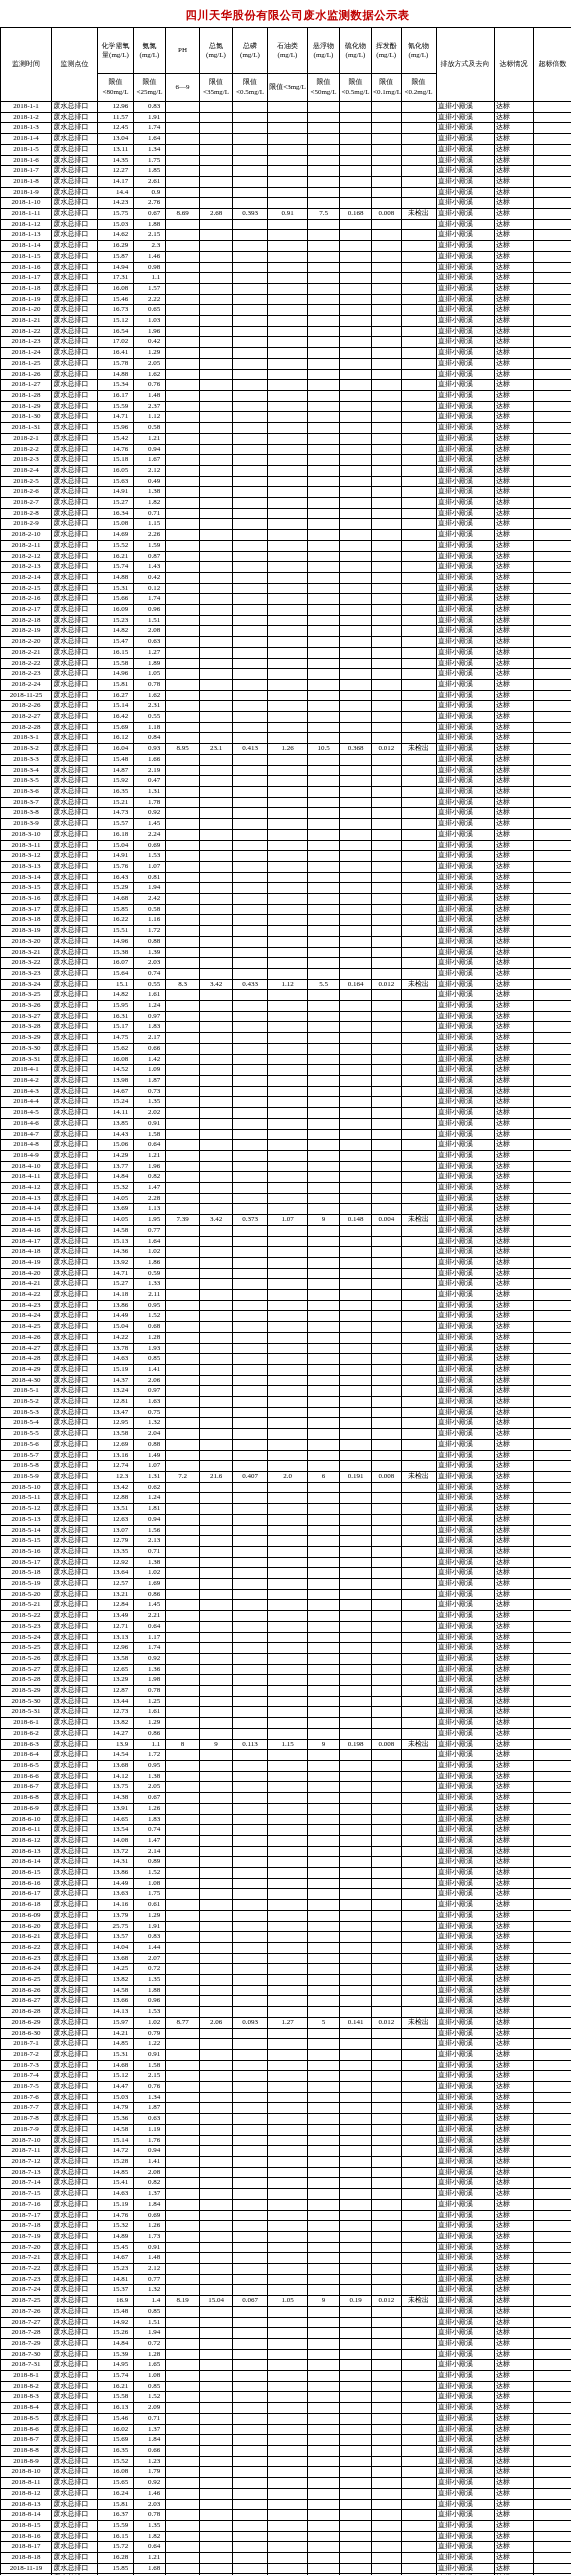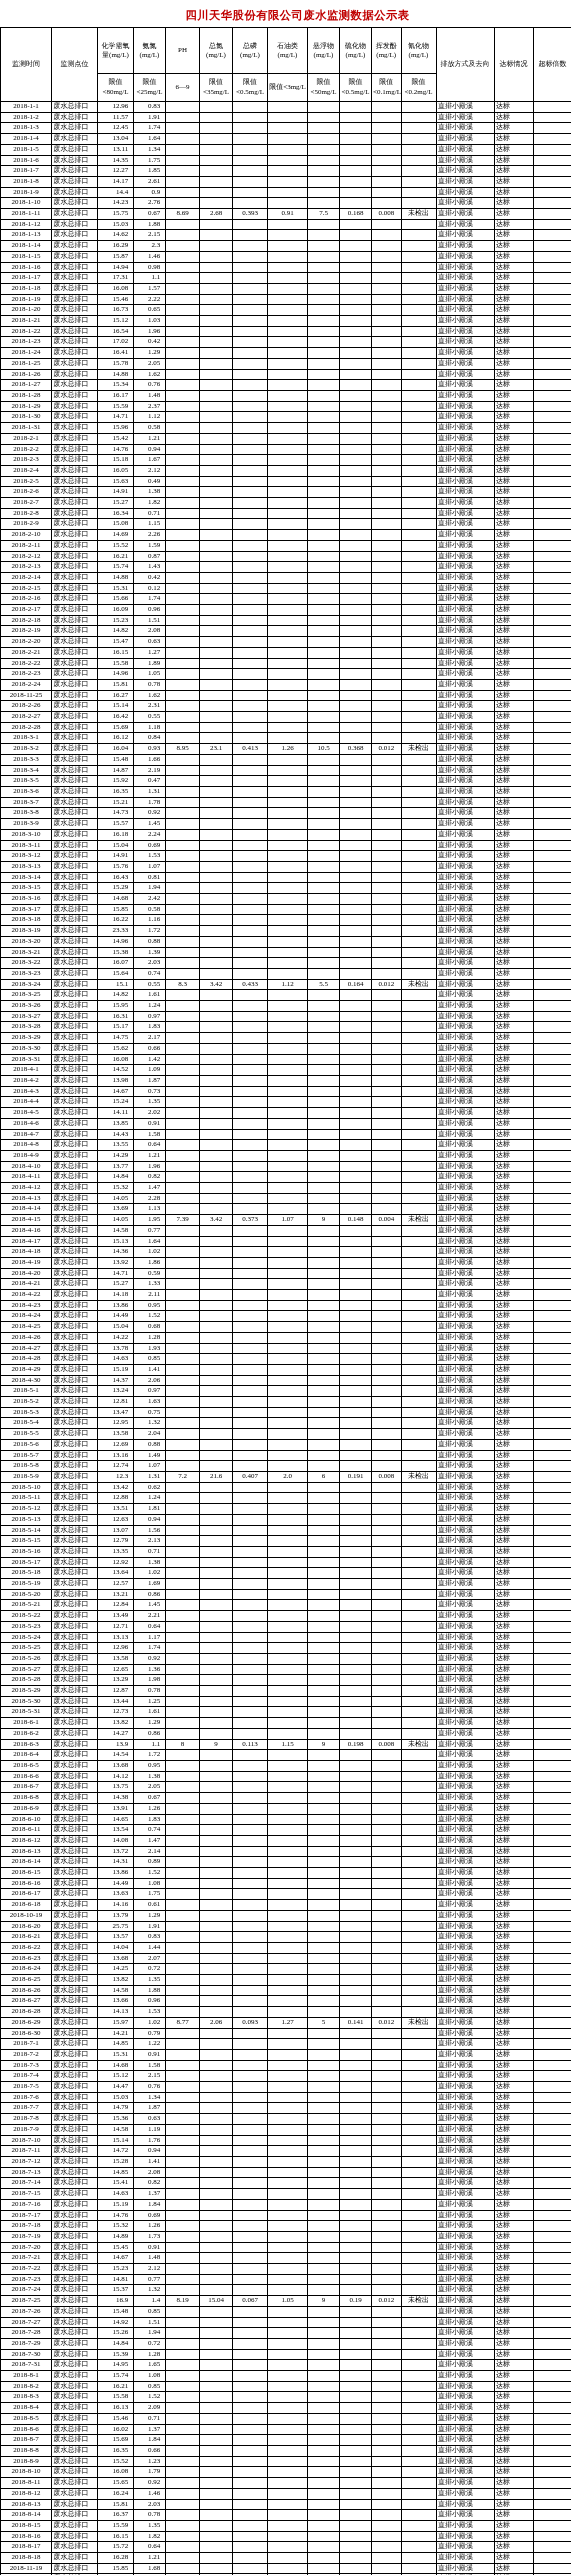--- a/index.html
+++ b/index.html
@@ -1379,21 +1379,21 @@
           <td class="c"></td>
           <td class="c"></td>
           <td class="c"></td>
           <td class="l">直排小殿溪</td>
           <td class="l">达标</td>
           <td class="c"></td>
         </tr>
         <tr>
           <td class="c">2018-3-19</td>
           <td class="l">废水总排口</td>
-          <td class="r">23.33</td>
+          <td class="r">15.51</td>
           <td class="r">1.72</td>
           <td class="c"></td>
           <td class="c"></td>
           <td class="c"></td>
           <td class="c"></td>
           <td class="c"></td>
           <td class="c"></td>
           <td class="c"></td>
           <td class="c"></td>
           <td class="l">直排小殿溪</td>
@@ -1719,21 +1719,21 @@
           <td class="c"></td>
           <td class="c"></td>
           <td class="c"></td>
           <td class="l">直排小殿溪</td>
           <td class="l">达标</td>
           <td class="c"></td>
         </tr>
         <tr>
           <td class="c">2018-4-8</td>
           <td class="l">废水总排口</td>
-          <td class="r">13.55</td>
+          <td class="r">15.06</td>
           <td class="r">0.64</td>
           <td class="c"></td>
           <td class="c"></td>
           <td class="c"></td>
           <td class="c"></td>
           <td class="c"></td>
           <td class="c"></td>
           <td class="c"></td>
           <td class="c"></td>
           <td class="l">直排小殿溪</td>
@@ -2941,21 +2941,21 @@
           <td class="c"></td>
           <td class="c"></td>
           <td class="c"></td>
           <td class="c"></td>
           <td class="c"></td>
           <td class="l">直排小殿溪</td>
           <td class="l">达标</td>
           <td class="c"></td>
         </tr>
         <tr>
-          <td class="c">2018-10-19</td>
+          <td class="c">2018-6-09</td>
           <td class="l">废水总排口</td>
           <td class="r">13.79</td>
           <td class="r">1.29</td>
           <td class="c"></td>
           <td class="c"></td>
           <td class="c"></td>
           <td class="c"></td>
           <td class="c"></td>
           <td class="c"></td>
           <td class="c"></td>

